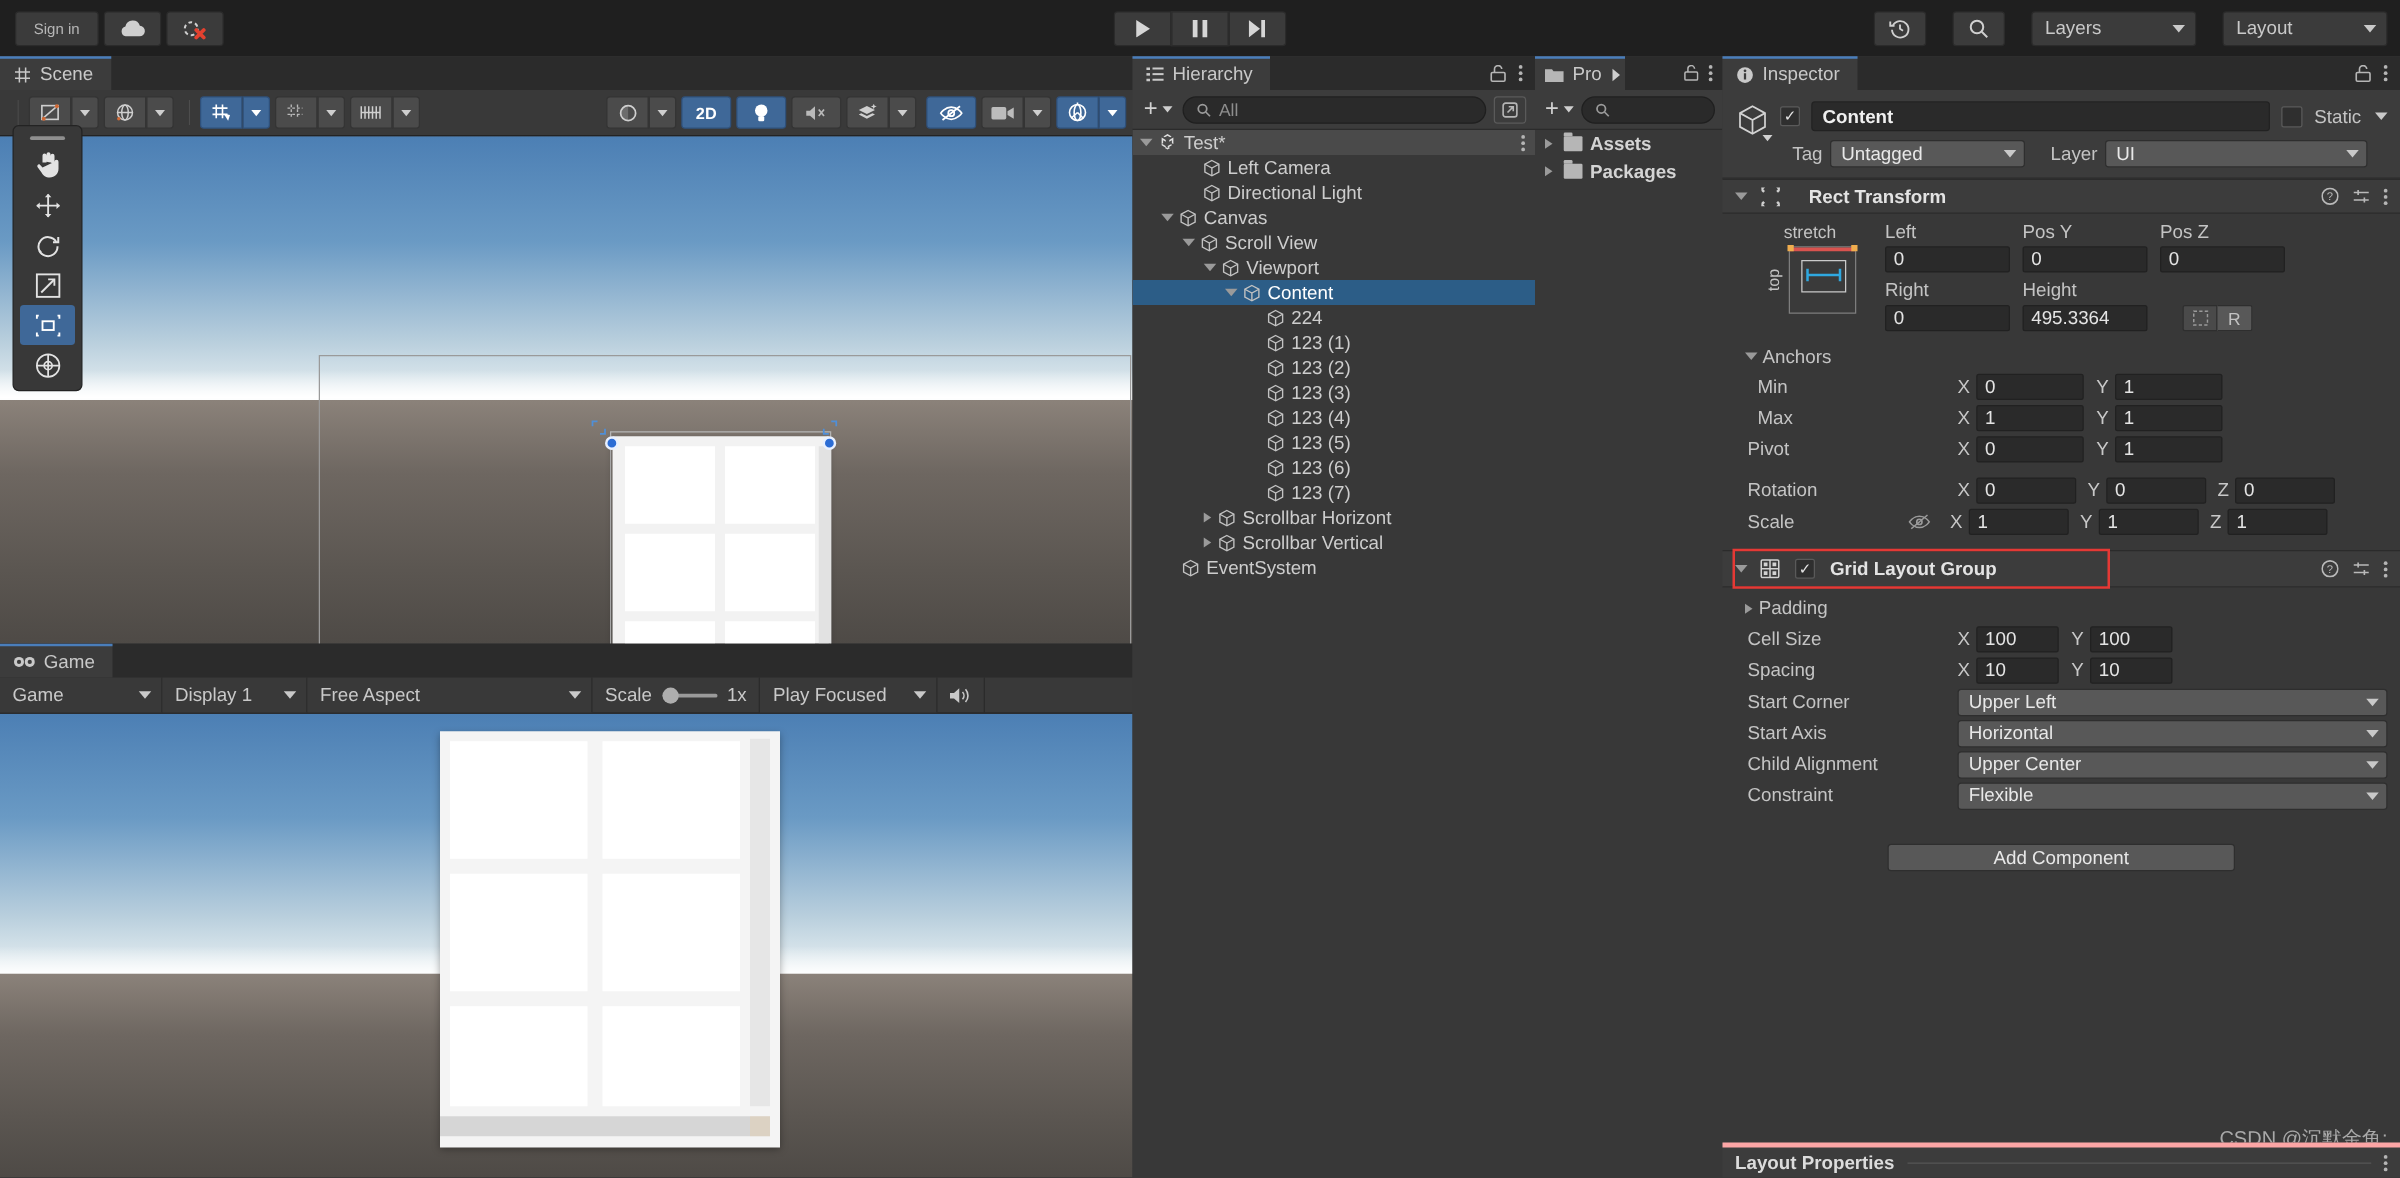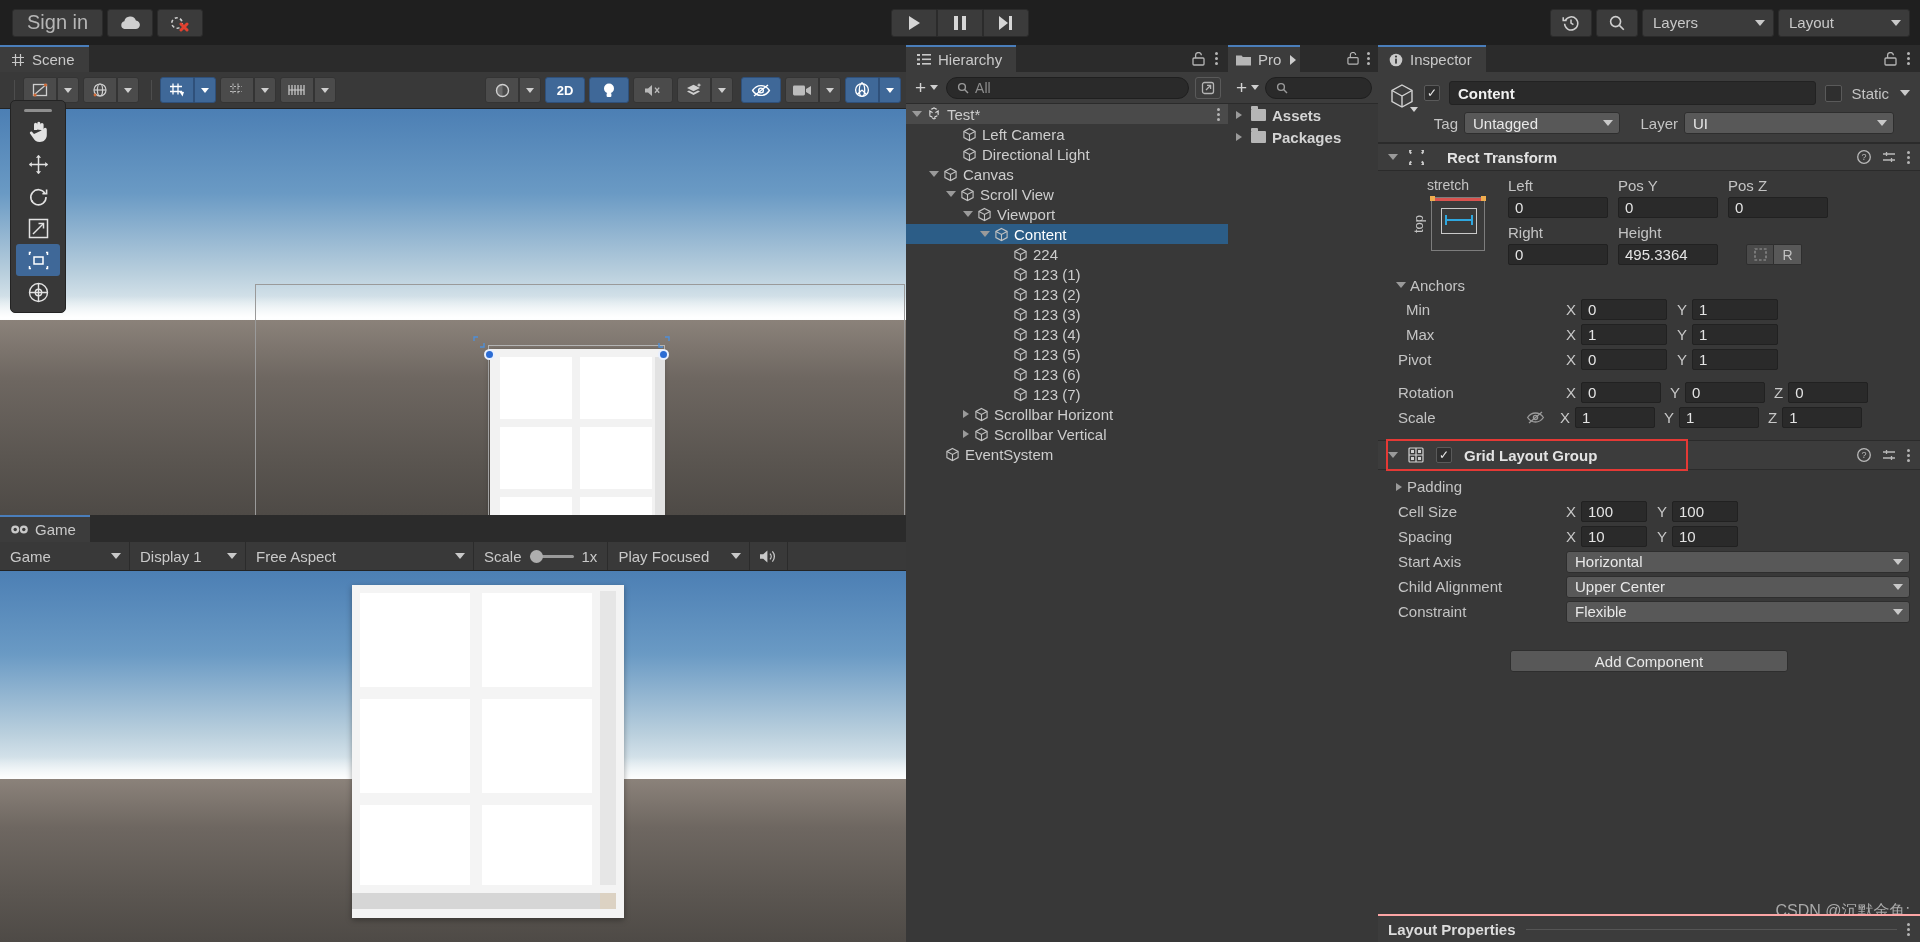--- a/index.html
+++ b/index.html
@@ -17,29 +17,29 @@
   .topbar {
     position: absolute; left: 0; top: 0; width: 1920px; height: 45px;
     background: #1f1f1f;
     display: flex; align-items: center;
   }
   .tb-btn {
     background: #3b3b3b; border: 1px solid #2b2b2b; border-radius: 3px;
     height: 28px; display: flex; align-items: center; justify-content: center;
     color: #c9c9c9; padding: 0 10px; margin-right: 4px; cursor: default;
   }
-  .tb-btn.signin { margin-left: 12px; font-size: 20px; color: #b6b6b6; padding: 0 14px; }
+  .tb-btn.signin { margin-left: 12px; font-size: 12px; color: #b6b6b6; padding: 0 14px; }
   .tb-center { position: absolute; left: 50%; transform: translateX(-50%); display: flex; }
   .play-btn {
     width: 46px; height: 28px; background: #3b3b3b; border: 1px solid #2b2b2b;
     display: flex; align-items: center; justify-content: center; color: #d0d0d0;
   }
   .play-btn:first-child { border-radius: 3px 0 0 3px; }
   .play-btn:last-child { border-radius: 0 3px 3px 0; }
-  .tb-right { position: absolute; right: 10px; display: flex; align-items: center; gap: 4px; }
+  .tb-right { position: absolute; right: 10px; display: flex; align-items: center; gap: 21px; }
   .tb-sq {
     width: 42px; height: 28px; background: #3b3b3b; border: 1px solid #2b2b2b;
     border-radius: 3px; display: flex; align-items: center; justify-content: center;
   }
   .tb-drop {
     height: 28px; background: #3b3b3b; border: 1px solid #2b2b2b; border-radius: 3px;
     display: flex; align-items: center; justify-content: space-between;
     padding: 0 8px 0 10px; min-width: 118px; color: #c9c9c9; font-size: 15px;
   }
   .caret { width: 0; height: 0; border-left: 5px solid transparent; border-right: 5px solid transparent;
@@ -155,21 +155,21 @@
   .prow2{display:flex;align-items:center;height:25px;padding-left:18px;}
   .prow2 .name{width:160px;color:#c4c4c4;font-size:15px;}
   .axis{color:#c8c8c8;font-size:15px;margin-right:5px;}
   .red-outline{position:absolute;border:2px solid #e53935;pointer-events:none;}
   .addcomp{
     width:278px;height:22px;background:#585858;border:1px solid #2e2e2e;border-radius:3px;
     display:flex;align-items:center;justify-content:center;color:#e8e8e8;font-size:15px;margin:18px auto 0 auto;
   }
   .layout-props{
     position:absolute;left:0;bottom:0;width:100%;height:28px;background:#3c3c3c;
-    border-top:2px solid #fca5a5;display:flex;align-items:center;padding:0 10px;
+    border-top:4px solid #fca5a5;display:flex;align-items:center;padding:0 10px;
   }
   .layout-props .t{font-weight:bold;color:#dcdcdc;font-size:15px;}
   .layout-props .rule{flex:1;height:1px;background:#555;margin:0 10px;}
   .watermark{position:absolute;right:10px;bottom:20px;color:#bdbdbd;font-size:16px;opacity:.85;}
 </style>
 </head>
 <body>
 
 <div class="app">
 
@@ -1117,20 +1117,27 @@
           <span class="axis">X</span>
           <div class="field" style="width:66px;">
             <span>10</span>
           </div>
           <span class="axis" style="margin-left:10px;">Y</span>
           <div class="field" style="width:66px;">
             <span>10</span>
           </div>
         </div>
 
+        <div class="prow2" style="padding-left:10px;">
+          <span class="name" style="width:168px;">Start Corner</span>
+          <div class="drop" style="flex:1;">
+            <span>Upper Left</span>
+            <span class="caret"></span>
+          </div>
+        </div>
 
         <div class="prow2" style="padding-left:10px;justify-content:center;">
           <span class="name" style="width:168px;">Start Axis</span>
           <div class="drop" style="flex:1;">
             <span>Horizontal</span>
             <span class="caret"></span>
           </div>
         </div>
 
         <div class="prow2" style="padding-left:10px;">

